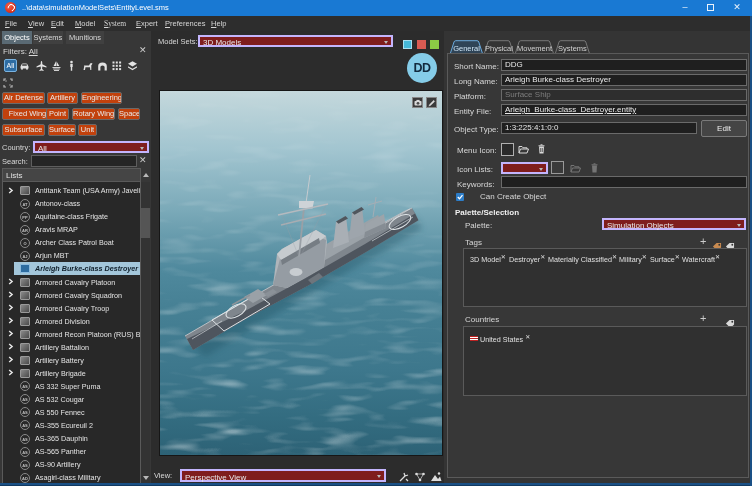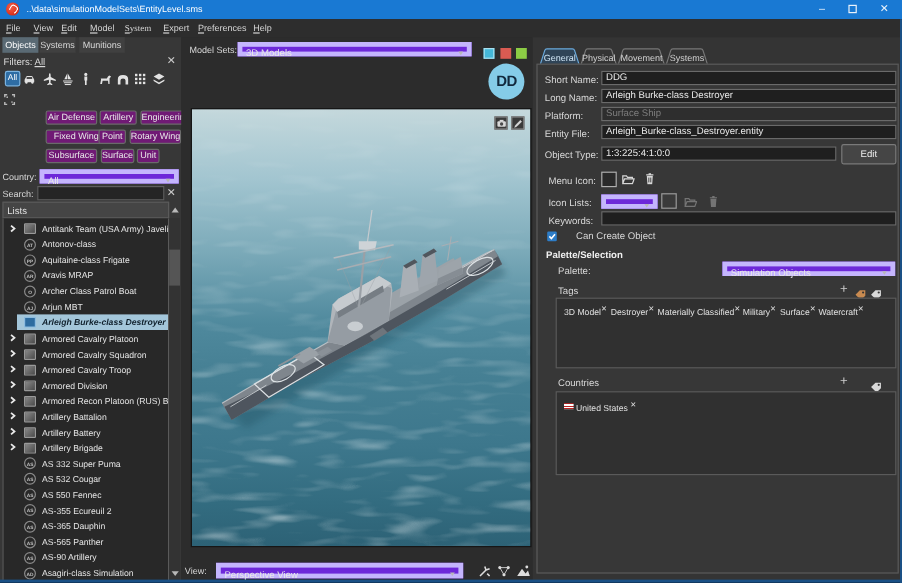--- a/index.html
+++ b/index.html
@@ -23,25 +23,25 @@
 
 
 #left { position:absolute; left:0; top:31px; width:151px; height:455px; background:#373737; }
 .ltab { position:absolute; top:0; height:13px; font-size:7.5px; color:#d8d8d8; background:#404040; text-align:center; padding-top:2px; white-space:nowrap; }
 .ltab.sel { background:#5a6a74; color:#fff; }
 #filtersrow { position:absolute; left:3px; top:16px; font-size:8px; color:#d8d8d8; }
 #filtersrow u { text-decoration:underline; }
 .fx { position:absolute; top:14px; left:139px; width:11px; height:11px; color:#ccc; font-size:9px; line-height:11px; }
 .icbtn { position:absolute; top:28px; width:13px; height:13px; }
 .icbtn.sel { background:#2e6da4; border:1px solid #7ab3e0; border-radius:2px; }
-.catbtn { position:absolute; height:12px; background:#701a75; border:1px solid #6a6a6a; border-radius:2px;
-  font-size:7.5px; color:#e8e8e8; text-align:center; line-height:10px; padding:0; white-space:nowrap; overflow:hidden;margin-left:36px; }
+.catbtn { position:absolute; height:12px; background:#c2410c; border:1px solid #6a6a6a; border-radius:2px;
+  font-size:7.5px; color:#e8e8e8; text-align:center; line-height:10px; padding:0; white-space:nowrap; overflow:hidden; }
 .lbl { font-size:7.5px; color:#d8d8d8; }
 .field { background:#252525; border:1px solid #5e5e5e; color:#e8e8e8; font-size:8px; }
-.combo { background:#6d28d9; border:4px solid #c4b5fd; color:#e8e8e8; font-size:8px; position:relative; }
+.combo { background:#7f1d1d; border:2px solid #c4b5fd; color:#e8e8e8; font-size:8px; position:relative; }
 .combo .chev { position:absolute; right:3px; top:4px; width:0; height:0;
   border-left:2.5px solid transparent; border-right:2.5px solid transparent; border-top:3.5px solid #b8b8b8; }
 #namehdr { position:absolute; left:2px; top:137px; width:139px; height:14px; background:#454545; border:1px solid #5a5a5a;
   font-size:8px; color:#e0e0e0; padding:2px 0 0 3px; }
 #tree { position:absolute; left:2px; top:151px; width:139px; height:331px; background:#282828; border:1px solid #5a5a5a; border-top:none; overflow:hidden; }
 .trow { position:absolute; left:0; width:139px; height:13px; font-size:7.2px; color:#e4e4e4; white-space:nowrap; }
 .trow .arr { position:absolute; left:4px; top:2.5px; width:7px; height:7px; }
 .trow .cic { position:absolute; left:17px; top:1.5px; width:10px; height:10px; border-radius:50%;
   border:1px solid #8a8a8a; color:#c0c0c0; font-size:4px; text-align:center; line-height:9px; font-weight:bold; }
 .trow .pic { position:absolute; left:17px; top:2px; width:10px; height:9px; border:1px solid #999;
@@ -296,21 +296,21 @@
 <div class="trow" style="top:263.0px;">
         <span class="cic">AS</span>
         <span class="txt">AS-565 Panther</span>
       </div>
 <div class="trow" style="top:276.0px;">
         <span class="cic">AS</span>
         <span class="txt">AS-90 Artillery</span>
       </div>
 <div class="trow" style="top:289.1px;">
         <span class="cic">AD</span>
-        <span class="txt">Asagiri-class Simulation</span>
+        <span class="txt">Asagiri-class Military</span>
       </div>
   </div>
   <div id="vsb"></div>
   <div id="vsbthumb"></div>
   <div class="sbarr up" style="top:139px;">
       <i></i>
     </div>
   <div class="sbarr dn" style="top:442px;">
       <i></i>
     </div>
@@ -424,21 +424,21 @@
     <text x="128.5" y="10.5" font-size="7.5" fill="#d2d2d2" text-anchor="middle" font-family="Liberation Sans, sans-serif">Systems</text>
   </svg>
   <div id="rpane">
     <div class="frm-lbl" style="left:6px; top:8px;">Short Name:</div>
     <div class="frm-field" style="left:53px; top:5px; width:246px;">DDG</div>
     <div class="frm-lbl" style="left:6px; top:23px;">Long Name:</div>
     <div class="frm-field" style="left:53px; top:20px; width:246px;">Arleigh Burke-class Destroyer</div>
     <div class="frm-lbl" style="left:6px; top:38px;">Platform:</div>
     <div class="frm-field" style="left:53px; top:35px; width:246px; color:#7d7d7d; background:#2e2e2e;">Surface Ship</div>
     <div class="frm-lbl" style="left:6px; top:53px;">Entity File:</div>
-    <div class="frm-field" style="left:53px; top:50px; width:246px;">Arleigh_Burke-class_Destroyer.entity</div>
+    <div class="frm-field" style="left:53px; top:50px; width:246px;text-decoration:underline;">Arleigh_Burke-class_Destroyer.entity</div>
     <div class="frm-lbl" style="left:6px; top:71px;text-align:center;">Object Type:</div>
     <div class="frm-field" style="left:53px; top:68px; width:196px;">1:3:225:4:1:0:0</div>
     <div style="position:absolute; left:253px; top:66px; width:46px; height:17px; background:#454545; border:1px solid #7a7a7a; border-radius:2px; color:#eee; font-size:8px; text-align:center; line-height:16px;">Edit</div>
     <div class="frm-lbl" style="left:9px; top:92px;">Menu Icon:</div>
     <div style="position:absolute; left:53px; top:89px; width:13px; height:13px; background:#2a2a2a; border:1px solid #b0b0b0;"></div>
     <div style="position:absolute; left:70px; top:91px;">
         <svg style="display:block" width="11" height="9" viewBox="0 0 11 9">
           <path d="M1 8 L1 1.5 L4 1.5 L5 2.8 L9 2.8 L9 4 M1 8 L2.5 4 L10.5 4 L9 8 Z" fill="none" stroke="#d8d8d8" stroke-width="1"></path>
         </svg>
       </div>

